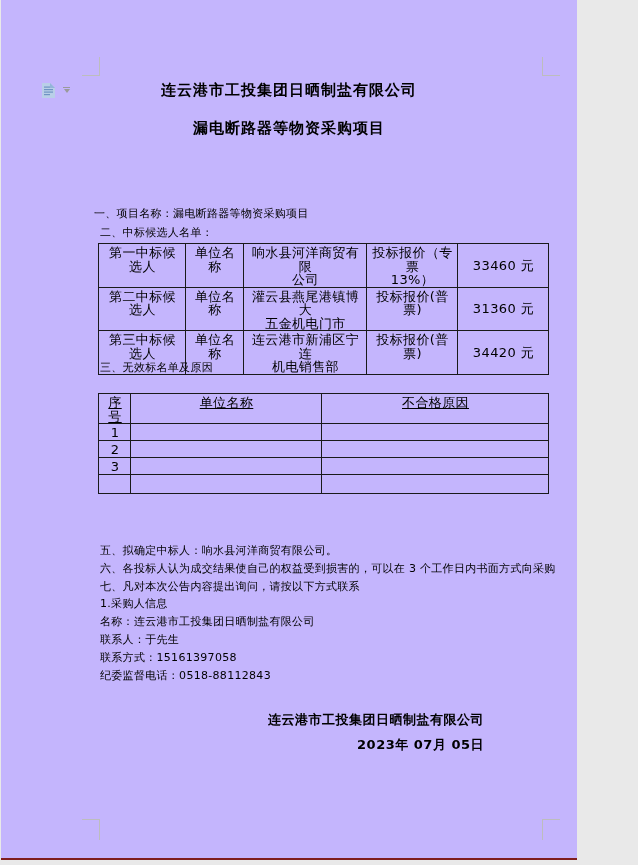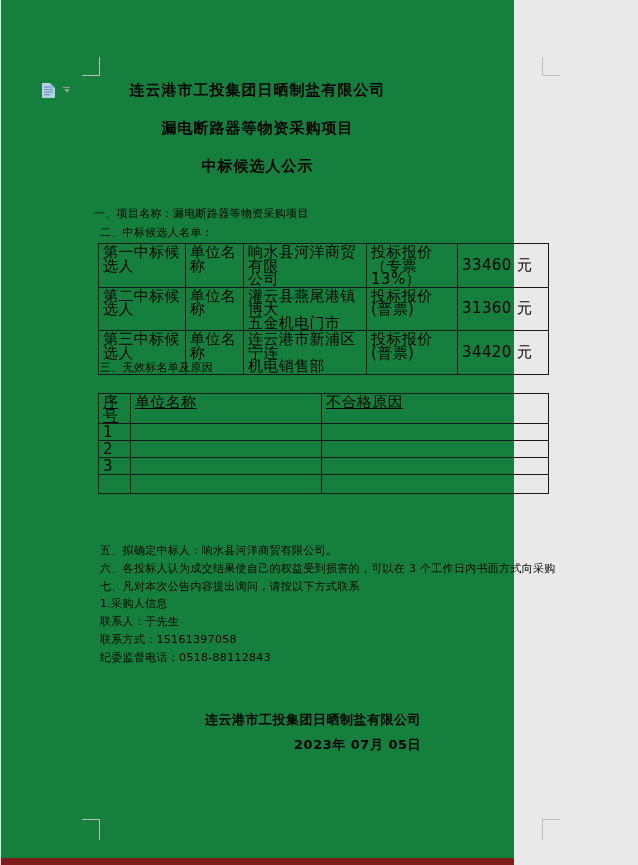--- a/index.html
+++ b/index.html
@@ -5,23 +5,23 @@
   html,body{margin:0;padding:0;}
   body{
     width:638px;height:865px;
     background:#e9e9e9;
     position:relative;
     font-family:"DejaVu Sans",sans-serif;
     color:#000;
     overflow:hidden;
   }
   .page{
-    position:absolute;left:1px;top:0;width:513px;height:858px;
-    background:#15803d;
-    border-bottom:7px solid #7f1d1d;
+    position:absolute;left:1px;top:0;width:576px;height:858px;
+    background:#c4b5fd;
+    border-bottom:2px solid #7f1d1d;
   }
   
   .crop{position:absolute;border:0 solid #bdbdbd;}
   .crop.tl{left:81px;top:57px;width:17px;height:18px;border-right-width:1px;border-bottom-width:1px;}
   .crop.tr{left:541px;top:57px;width:17px;height:18px;border-left-width:1px;border-bottom-width:1px;}
   .crop.bl{left:81px;top:819px;width:17px;height:20px;border-right-width:1px;border-top-width:1px;}
   .crop.br{left:541px;top:819px;width:17px;height:20px;border-left-width:1px;border-top-width:1px;}
 
   
   .paste-btn{position:absolute;left:39px;top:81px;width:34px;height:18px;display:flex;align-items:center;cursor:pointer;}
@@ -32,21 +32,21 @@
   .title{position:absolute;left:0;width:100%;text-align:center;font-size:15px;font-weight:700;letter-spacing:1px;height:18px;line-height:18px;}
   .t1{top:81px;} .t2{top:119px;} .t3{top:157px;}
 
   .bodytext{font-size:11px;letter-spacing:0.3px;line-height:13px;white-space:nowrap;}
   .p-item1{position:absolute;left:93px;top:207px;}
   .p-item2{position:absolute;left:99px;top:226px;}
   .h-item3{position:absolute;left:99px;top:361px;}
 
   table.tbl{
     position:absolute;border-collapse:collapse;table-layout:fixed;
-    font-size:15px;letter-spacing:0.4px;line-height:13.5px;
+    font-size:13px;letter-spacing:0.4px;line-height:13.5px;text-align:center;
   }
   table.tbl td{border:1px solid #1a1a1a;padding:2px 3px 0 4px;vertical-align:top;overflow:hidden;}
   table.candidates{left:97px;top:243px;width:450px;}
   table.candidates tr{height:33px;}
   table.candidates td.c-price{vertical-align:middle;padding-top:0;}
   table.invalid{left:97px;top:393px;width:450px;}
   table.invalid tr{height:17px;}
   table.invalid tr.head{height:19px;text-decoration:underline;}
   table.invalid tr.last{height:19px;}
 
@@ -76,21 +76,20 @@
       <rect x="4" y="11" width="6" height="1.2" fill="#6f94c4"></rect>
     </svg>
     <span class="dd">
         <span class="bar"></span>
         <span class="tri"></span>
       </span>
   </div>
 
   <div class="title t1">连云港市工投集团日晒制盐有限公司</div>
   <div class="title t2">漏电断路器等物资采购项目</div>
-  <div class="title t3">中标候选人公示</div>
 
   <div class="bodytext p-item1">一、项目名称：漏电断路器等物资采购项目</div>
   <div class="bodytext p-item2">二、中标候选人名单：</div>
 
   <table class="tbl candidates">
     <colgroup>
         <col style="width:87px">
         <col style="width:58px">
         <col style="width:123px">
         <col style="width:91px">
@@ -172,20 +171,21 @@
       <td></td>
     </tr>
   </tbody>
     </table>
 
   <div class="block-lower bodytext">
     <div class="line">五、拟确定中标人：响水县河洋商贸有限公司。</div>
     <div class="line">六、各投标人认为成交结果使自己的权益受到损害的，可以在 3 个工作日内书面方式向采购</div>
     <div class="line">七、凡对本次公告内容提出询问，请按以下方式联系</div>
     <div class="line">1.采购人信息</div>
+    <div class="line">名称：连云港市工投集团日晒制盐有限公司</div>
     <div class="line">联系人：于先生</div>
     <div class="line">联系方式：15161397058</div>
     <div class="line">纪委监督电话：0518-88112843</div>
   </div>
 
   <div class="signature">
     <div class="sig-company">连云港市工投集团日晒制盐有限公司</div>
     <div class="sig-date">2023年 07月 05日</div>
   </div>
 

